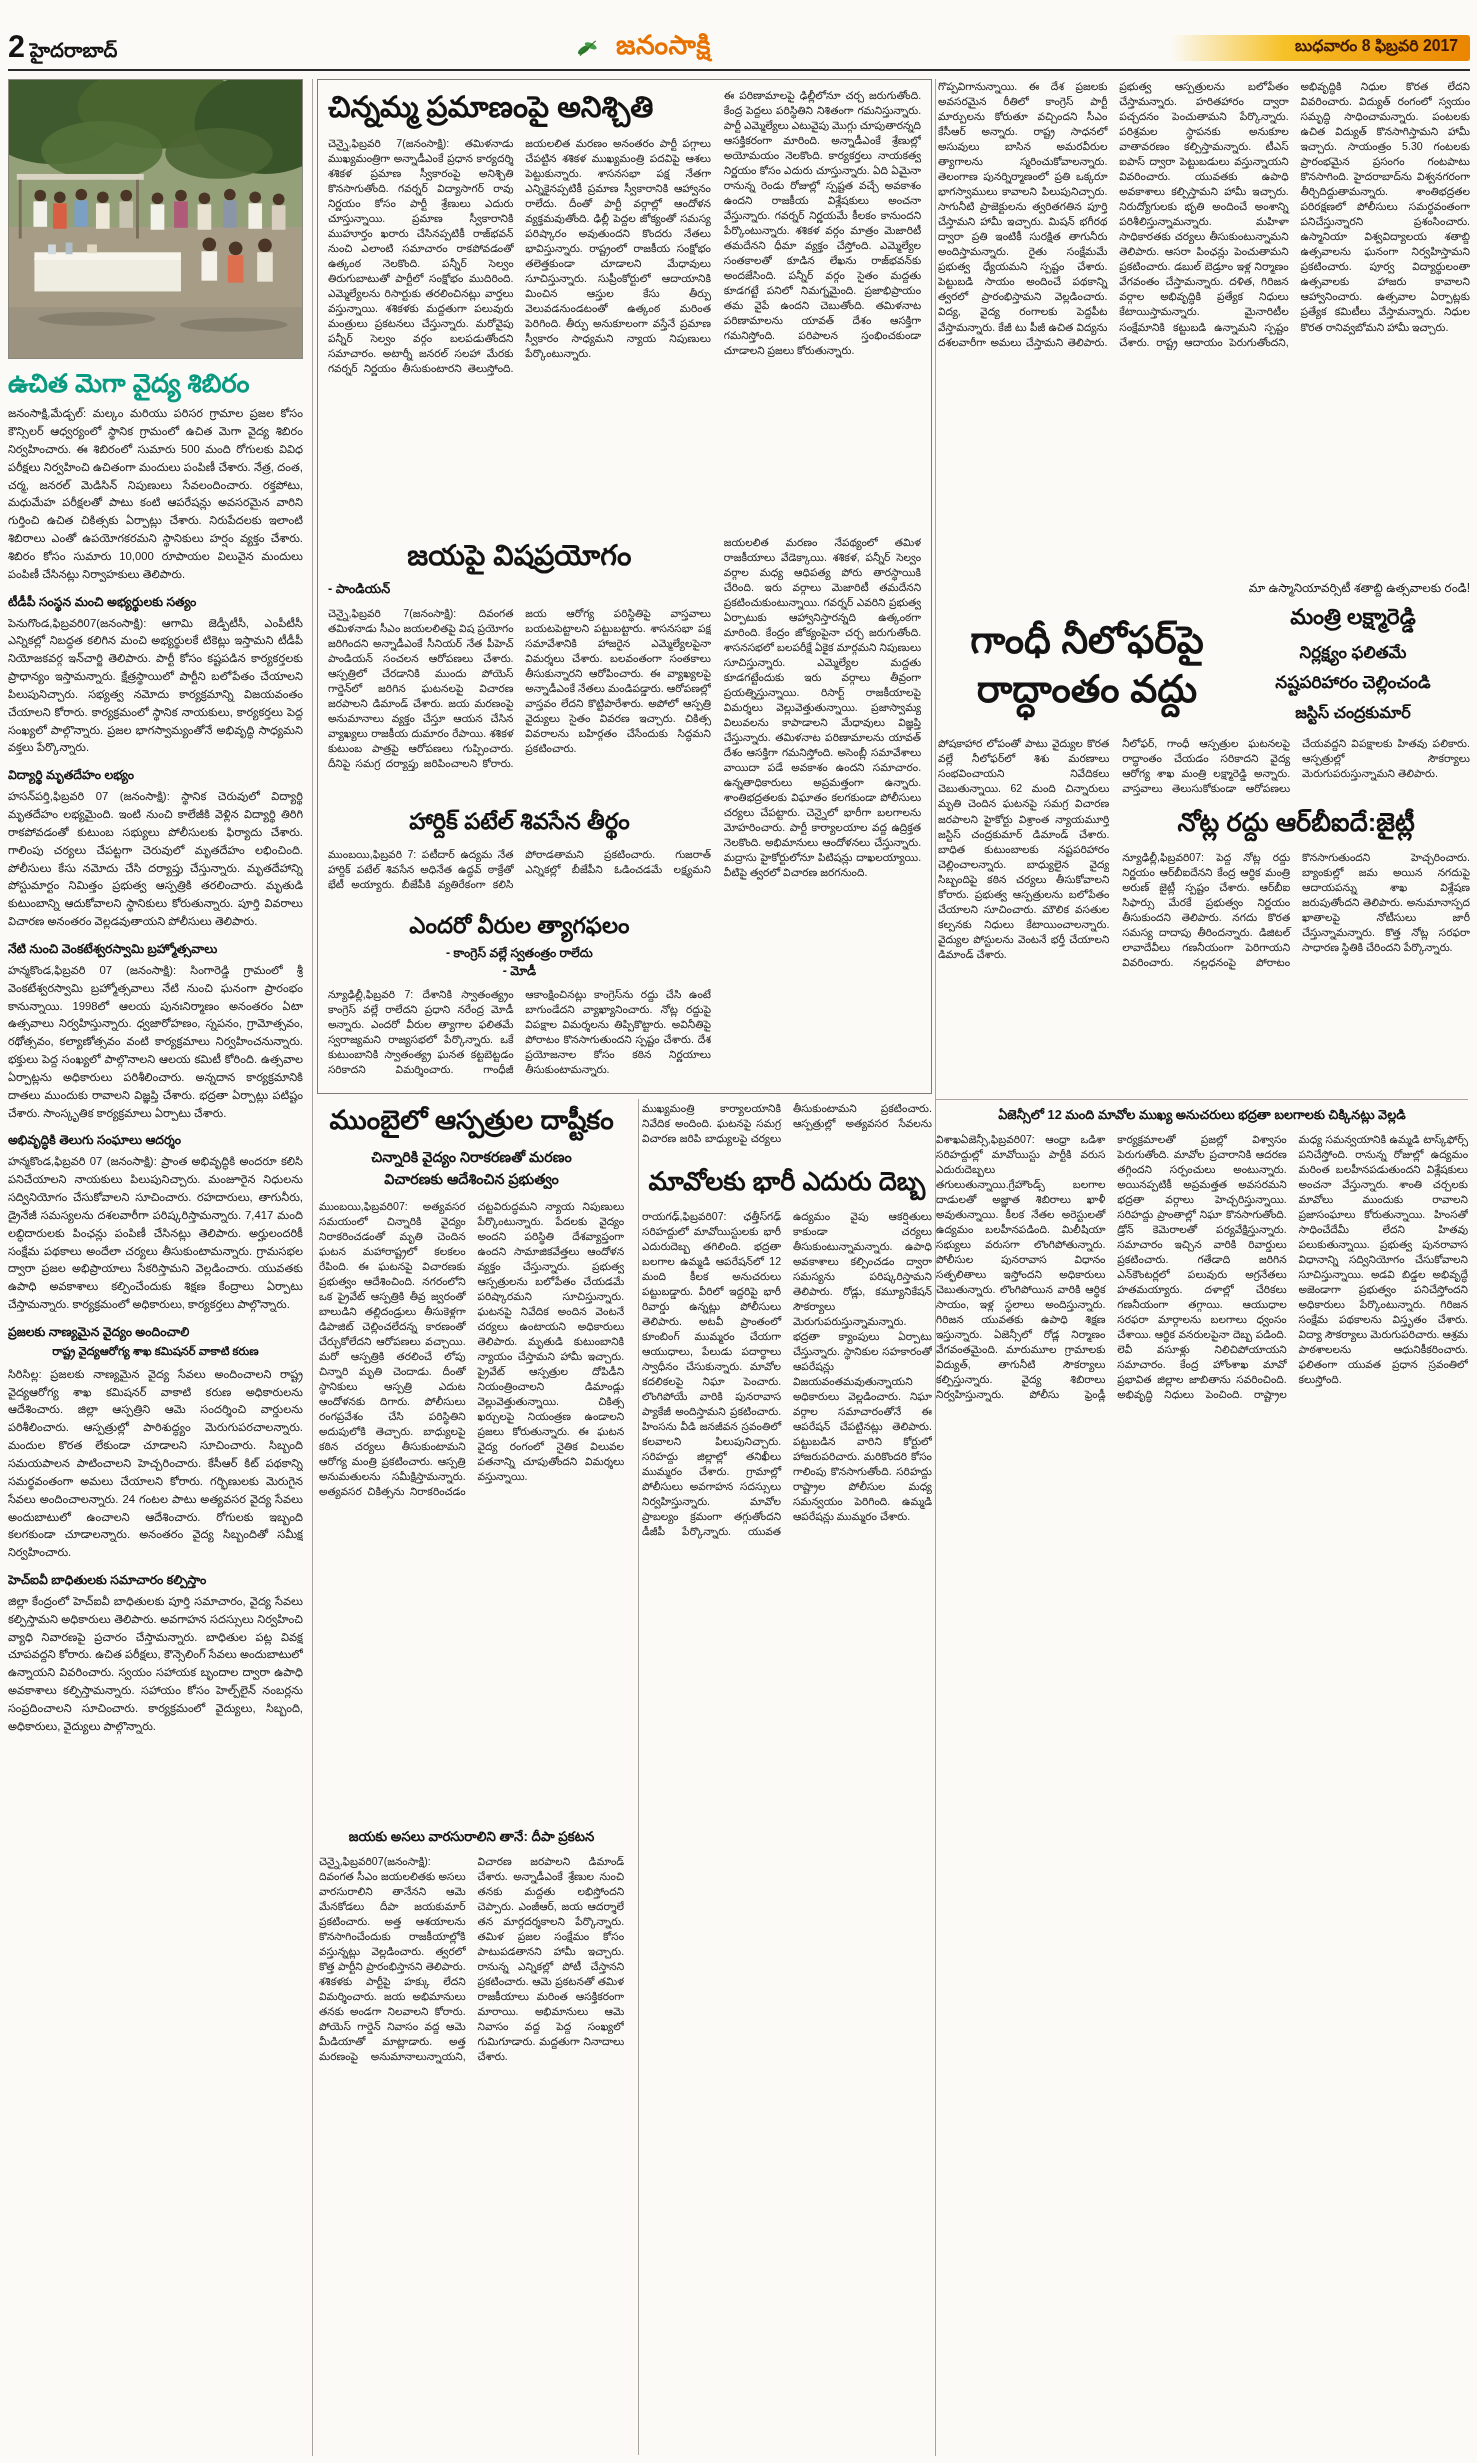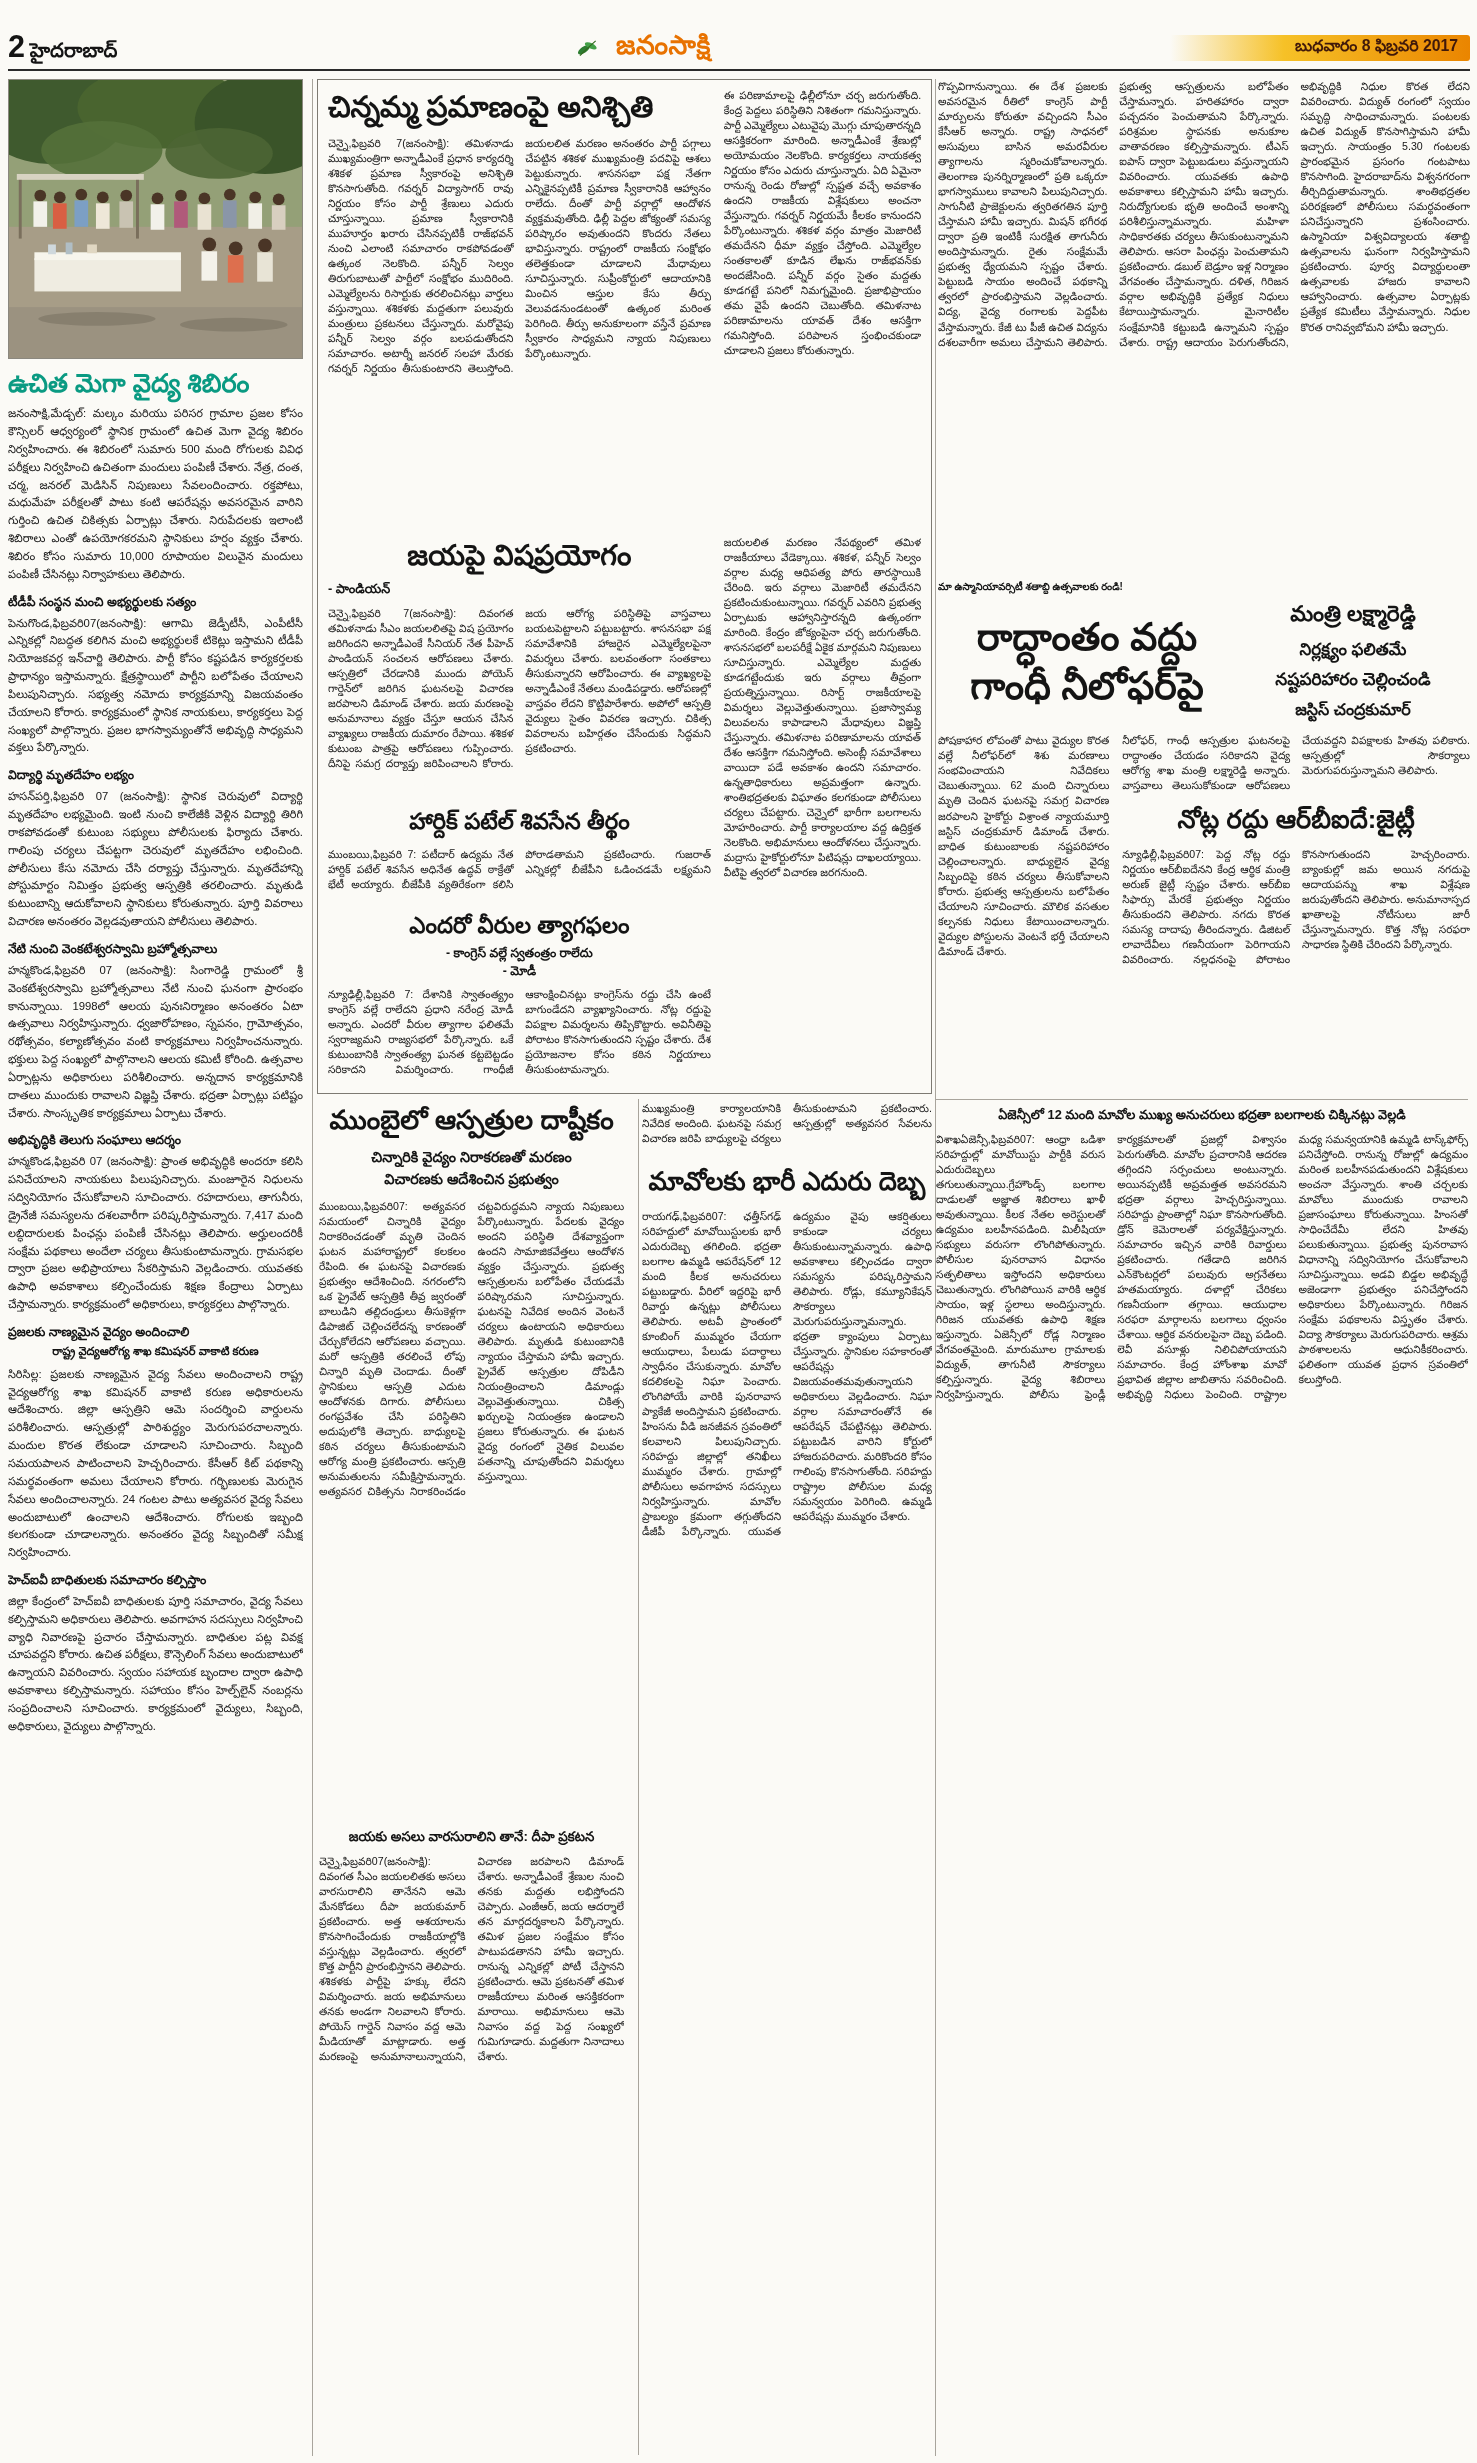--- a/index.html
+++ b/index.html
@@ -47,21 +47,21 @@
   .h-a3{font-size:22.7px;font-weight:bold;text-align:center;margin:9.9px 0 6.9px}
   .a3-body{height:55px}
   .h-a4{font-size:22.7px;font-weight:bold;text-align:center;margin:9.9px 0 2px}
   .byline-sm{font-size:12.3px;font-weight:bold;text-align:center;margin:1px 0}
   .a4-body{height:116px;margin-top:5.9px}
   .side-body{height:552px}
 
   
   .right-top{position:absolute;left:938px;top:79px;width:532px;height:1015px;overflow:hidden}
   .cont-body{height:493px}
-  .invite{font-size:10px;font-weight:bold;text-align:left;margin:8.9px 0 5.9px}
+  .invite{font-size:12px;font-weight:normal;text-align:right;margin:8.9px 0 5.9px}
   .gandhi{display:flex;align-items:center;margin:3.9px 0 9.9px}
   .g-head{width:56%;font-size:38px;font-weight:bold;text-align:center;line-height:1.3}
   .g-side{width:44%;text-align:center}
   .g-s1{font-size:21.7px;font-weight:bold;margin-bottom:8.9px}
   .g-s2{font-size:16.7px;font-weight:bold;margin:6.9px 0}
   .g-s3{font-size:17px;font-weight:bold;margin:6.9px 0}
   .g-s4{font-size:16px;font-weight:bold;margin-top:8.9px}
   .g-bottom{display:flex;gap:12.8px}
   .g-bl{width:33%}
   .g-bl .body{height:244px}
@@ -216,22 +216,22 @@
         <p class="body side-body">జయలలిత మరణం నేపథ్యంలో తమిళ రాజకీయాలు వేడెక్కాయి. శశికళ, పన్నీర్ సెల్వం వర్గాల మధ్య ఆధిపత్య పోరు తారస్థాయికి చేరింది. ఇరు వర్గాలు మెజారిటీ తమదేనని ప్రకటించుకుంటున్నాయి. గవర్నర్ ఎవరిని ప్రభుత్వ ఏర్పాటుకు ఆహ్వానిస్తారన్నది ఉత్కంఠగా మారింది. కేంద్రం జోక్యంపైనా చర్చ జరుగుతోంది. శాసనసభలో బలపరీక్షే ఏకైక మార్గమని నిపుణులు సూచిస్తున్నారు. ఎమ్మెల్యేల మద్దతు కూడగట్టేందుకు ఇరు వర్గాలు తీవ్రంగా ప్రయత్నిస్తున్నాయి. రిసార్ట్ రాజకీయాలపై విమర్శలు వెల్లువెత్తుతున్నాయి. ప్రజాస్వామ్య విలువలను కాపాడాలని మేధావులు విజ్ఞప్తి చేస్తున్నారు. తమిళనాట పరిణామాలను యావత్ దేశం ఆసక్తిగా గమనిస్తోంది. అసెంబ్లీ సమావేశాలు వాయిదా పడే అవకాశం ఉందని సమాచారం. ఉన్నతాధికారులు అప్రమత్తంగా ఉన్నారు. శాంతిభద్రతలకు విఘాతం కలగకుండా పోలీసులు చర్యలు చేపట్టారు. చెన్నైలో భారీగా బలగాలను మోహరించారు. పార్టీ కార్యాలయాల వద్ద ఉద్రిక్తత నెలకొంది. అభిమానులు ఆందోళనలు చేస్తున్నారు. మద్రాసు హైకోర్టులోనూ పిటిషన్లు దాఖలయ్యాయి. వీటిపై త్వరలో విచారణ జరగనుంది.</p>
       </div>
     </div>
   </section>
 
   <section class="right-top">
     <p class="body cols3 cont-body">గొప్పవిగానున్నాయి. ఈ దేశ ప్రజలకు అవసరమైన రీతిలో కాంగ్రెస్ పార్టీ మార్పులను కోరుతూ వచ్చిందని సీఎం కేసీఆర్ అన్నారు. రాష్ట్ర సాధనలో అసువులు బాసిన అమరవీరుల త్యాగాలను స్మరించుకోవాలన్నారు. తెలంగాణ పునర్నిర్మాణంలో ప్రతి ఒక్కరూ భాగస్వాములు కావాలని పిలుపునిచ్చారు. సాగునీటి ప్రాజెక్టులను త్వరితగతిన పూర్తి చేస్తామని హామీ ఇచ్చారు. మిషన్ భగీరథ ద్వారా ప్రతి ఇంటికీ సురక్షిత తాగునీరు అందిస్తామన్నారు. రైతు సంక్షేమమే ప్రభుత్వ ధ్యేయమని స్పష్టం చేశారు. పెట్టుబడి సాయం అందించే పథకాన్ని త్వరలో ప్రారంభిస్తామని వెల్లడించారు. విద్య, వైద్య రంగాలకు పెద్దపీట వేస్తామన్నారు. కేజీ టు పీజీ ఉచిత విద్యను దశలవారీగా అమలు చేస్తామని తెలిపారు. ప్రభుత్వ ఆస్పత్రులను బలోపేతం చేస్తామన్నారు. హరితహారం ద్వారా పచ్చదనం పెంచుతామని పేర్కొన్నారు. పరిశ్రమల స్థాపనకు అనుకూల వాతావరణం కల్పిస్తామన్నారు. టీఎస్ ఐపాస్ ద్వారా పెట్టుబడులు వస్తున్నాయని వివరించారు. యువతకు ఉపాధి అవకాశాలు కల్పిస్తామని హామీ ఇచ్చారు. నిరుద్యోగులకు భృతి అందించే అంశాన్ని పరిశీలిస్తున్నామన్నారు. మహిళా సాధికారతకు చర్యలు తీసుకుంటున్నామని తెలిపారు. ఆసరా పింఛన్లు పెంచుతామని ప్రకటించారు. డబుల్ బెడ్రూం ఇళ్ల నిర్మాణం వేగవంతం చేస్తామన్నారు. దళిత, గిరిజన వర్గాల అభివృద్ధికి ప్రత్యేక నిధులు కేటాయిస్తామన్నారు. మైనారిటీల సంక్షేమానికి కట్టుబడి ఉన్నామని స్పష్టం చేశారు. రాష్ట్ర ఆదాయం పెరుగుతోందని, అభివృద్ధికి నిధుల కొరత లేదని వివరించారు. విద్యుత్ రంగంలో స్వయం సమృద్ధి సాధించామన్నారు. పంటలకు ఉచిత విద్యుత్ కొనసాగిస్తామని హామీ ఇచ్చారు. సాయంత్రం 5.30 గంటలకు ప్రారంభమైన ప్రసంగం గంటపాటు కొనసాగింది. హైదరాబాద్‌ను విశ్వనగరంగా తీర్చిదిద్దుతామన్నారు. శాంతిభద్రతల పరిరక్షణలో పోలీసులు సమర్థవంతంగా పనిచేస్తున్నారని ప్రశంసించారు. ఉస్మానియా విశ్వవిద్యాలయ శతాబ్ది ఉత్సవాలను ఘనంగా నిర్వహిస్తామని ప్రకటించారు. పూర్వ విద్యార్థులంతా ఉత్సవాలకు హాజరు కావాలని ఆహ్వానించారు. ఉత్సవాల ఏర్పాట్లకు ప్రత్యేక కమిటీలు వేస్తామన్నారు. నిధుల కొరత రానివ్వబోమని హామీ ఇచ్చారు.</p>
     <div class="invite">మా ఉస్మానియావర్సిటీ శతాబ్ది ఉత్సవాలకు రండి!</div>
     <div class="gandhi">
       <div class="g-head">
+        <div>గాంధీ నీలోఫర్‌పై</div>
         <div>రాద్ధాంతం వద్దు</div>
-        <div>గాంధీ నీలోఫర్‌పై</div>
       </div>
       <div class="g-side">
         <div class="g-s1">మంత్రి లక్ష్మారెడ్డి</div>
         <div class="g-s2">నిర్లక్ష్యం ఫలితమే</div>
         <div class="g-s3">నష్టపరిహారం చెల్లించండి</div>
         <div class="g-s4">జస్టిస్ చంద్రకుమార్</div>
       </div>
     </div>
     <div class="g-bottom">
       <div class="g-bl">

